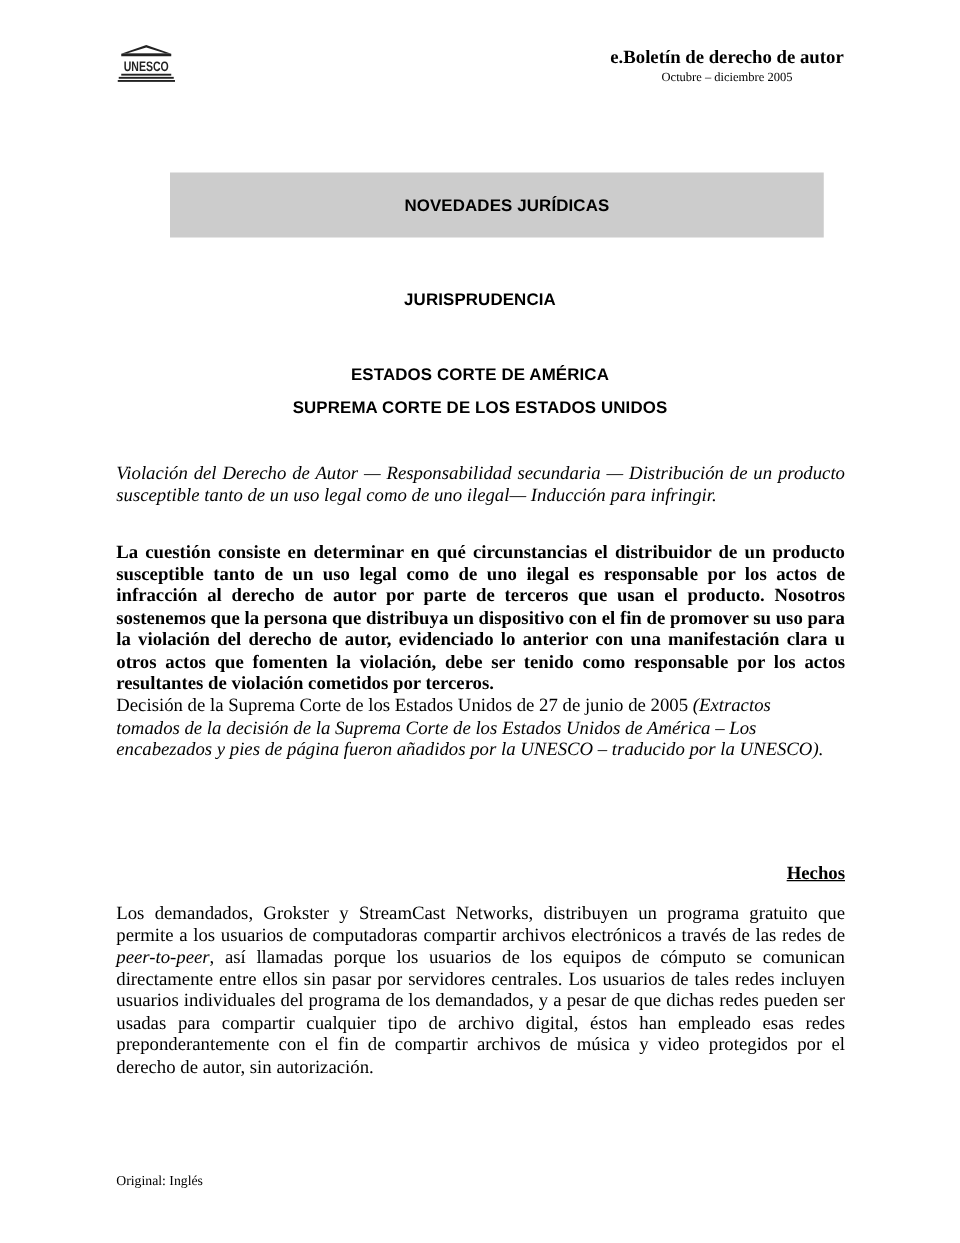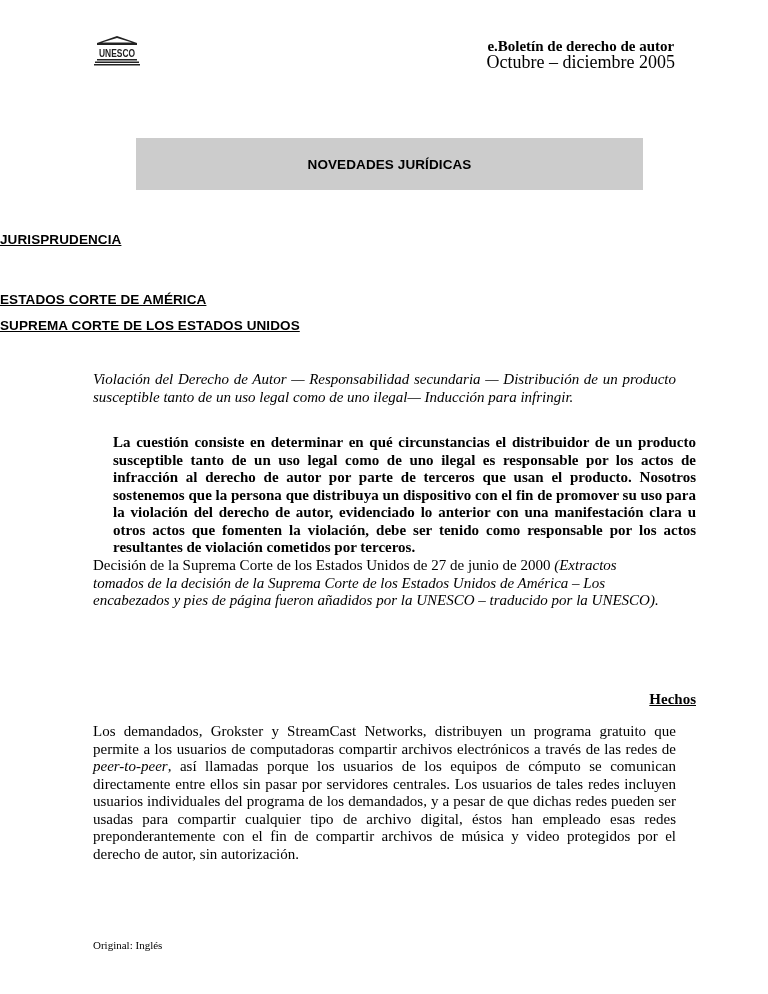--- a/index.html
+++ b/index.html
@@ -27,58 +27,59 @@
       right: 93px;
       top: 38px;
       text-align: center;
     }
     .header-title {
       font-weight: bold;
       font-size: 15px;
       line-height: 17px;
     }
     .header-date {
-      font-size: 18px;
+      font-size: 10px;
       line-height: 15px;
     }
     .section-box {
       position: absolute;
       left: 136px;
       top: 138px;
       width: 507px;
       height: 52px;
       background: #cccccc;
       display: flex;
       align-items: center;
       justify-content: center;
+      padding-left: 16px;
     }
     .sans-head {
       font-family: "Liberation Sans", sans-serif;
       font-weight: bold;
       font-size: 13.5px;
       letter-spacing: 0.1px;
     }
     .centered {
       position: absolute;
       left: 0;
       width: 768px;
-      text-decoration: underline;
+      text-align: center;
     }
     .block {
       position: absolute;
       left: 93px;
       width: 583px;
       font-size: 15px;
       line-height: 17.5px;
     }
     .justify {
       text-align: justify;
     }
     .italic { font-style: italic; }
-    .bold { font-weight: bold; margin-left: 20px; }
+    .bold { font-weight: bold; }
     .link {
       color: #1f1fa8;
       font-style: italic;
       text-decoration: underline;
       cursor: pointer;
     }
     .underline { text-decoration: underline; }
     .footer {
       position: absolute;
       left: 93px;
@@ -112,21 +113,21 @@
 
 <div class="centered sans-head" style="top:292px;">ESTADOS CORTE DE AMÉRICA</div>
 
 <div class="centered sans-head" style="top:318px;">SUPREMA CORTE DE LOS ESTADOS UNIDOS</div>
 
 <div class="block justify italic" style="top:371px;">Violación del Derecho de Autor — Responsabilidad secundaria — Distribución de un producto susceptible tanto de un uso legal como de uno ilegal— Inducción para infringir.</div>
 
 <div class="block justify bold" style="top:434px;">La cuestión consiste en determinar en qué circunstancias el distribuidor de un producto susceptible tanto de un uso legal como de uno ilegal es responsable por los actos de infracción al derecho de autor por parte de terceros que usan el producto. Nosotros sostenemos que la persona que distribuya un dispositivo con el fin de promover su uso para la violación del derecho de autor, evidenciado lo anterior con una manifestación clara u otros actos que fomenten la violación, debe ser tenido como responsable por los actos resultantes de violación cometidos por terceros.</div>
 
 <div class="block" style="top:557px; width:570px;">
-  <span>Decisión de la Suprema Corte de los Estados Unidos de 27 de junio de 2000 </span><span class="italic">(Extractos tomados de la decisión de la Suprema Corte de los Estados Unidos de América – Los encabezados y pies de página fueron añadidos por la UNESCO – traducido por la UNESCO).</span>
+  <span>Decisión de la Suprema Corte de los Estados Unidos de 27 de junio de 2005 </span><span class="italic">(Extractos tomados de la decisión de la Suprema Corte de los Estados Unidos de América – Los encabezados y pies de página fueron añadidos por la UNESCO – traducido por la UNESCO).</span>
 </div>
 
 <div class="block" style="top:622px;">
 </div>
 
 <div class="block bold underline" style="top:691px;text-align:right;">Hechos</div>
 
 <div class="block justify" style="top:723px;">
   <span>Los demandados, Grokster y StreamCast Networks, distribuyen un programa gratuito que permite a los usuarios de computadoras compartir archivos electrónicos a través de las redes de </span><span class="italic">peer-to-peer</span><span>, así llamadas porque los usuarios de los equipos de cómputo se comunican directamente entre ellos sin pasar por servidores centrales. Los usuarios de tales redes incluyen usuarios individuales del programa de los demandados, y a pesar de que dichas redes pueden ser usadas para compartir cualquier tipo de archivo digital, éstos han empleado esas redes preponderantemente con el fin de compartir archivos de música y video protegidos por el derecho de autor,  sin autorización.</span>
 </div>

